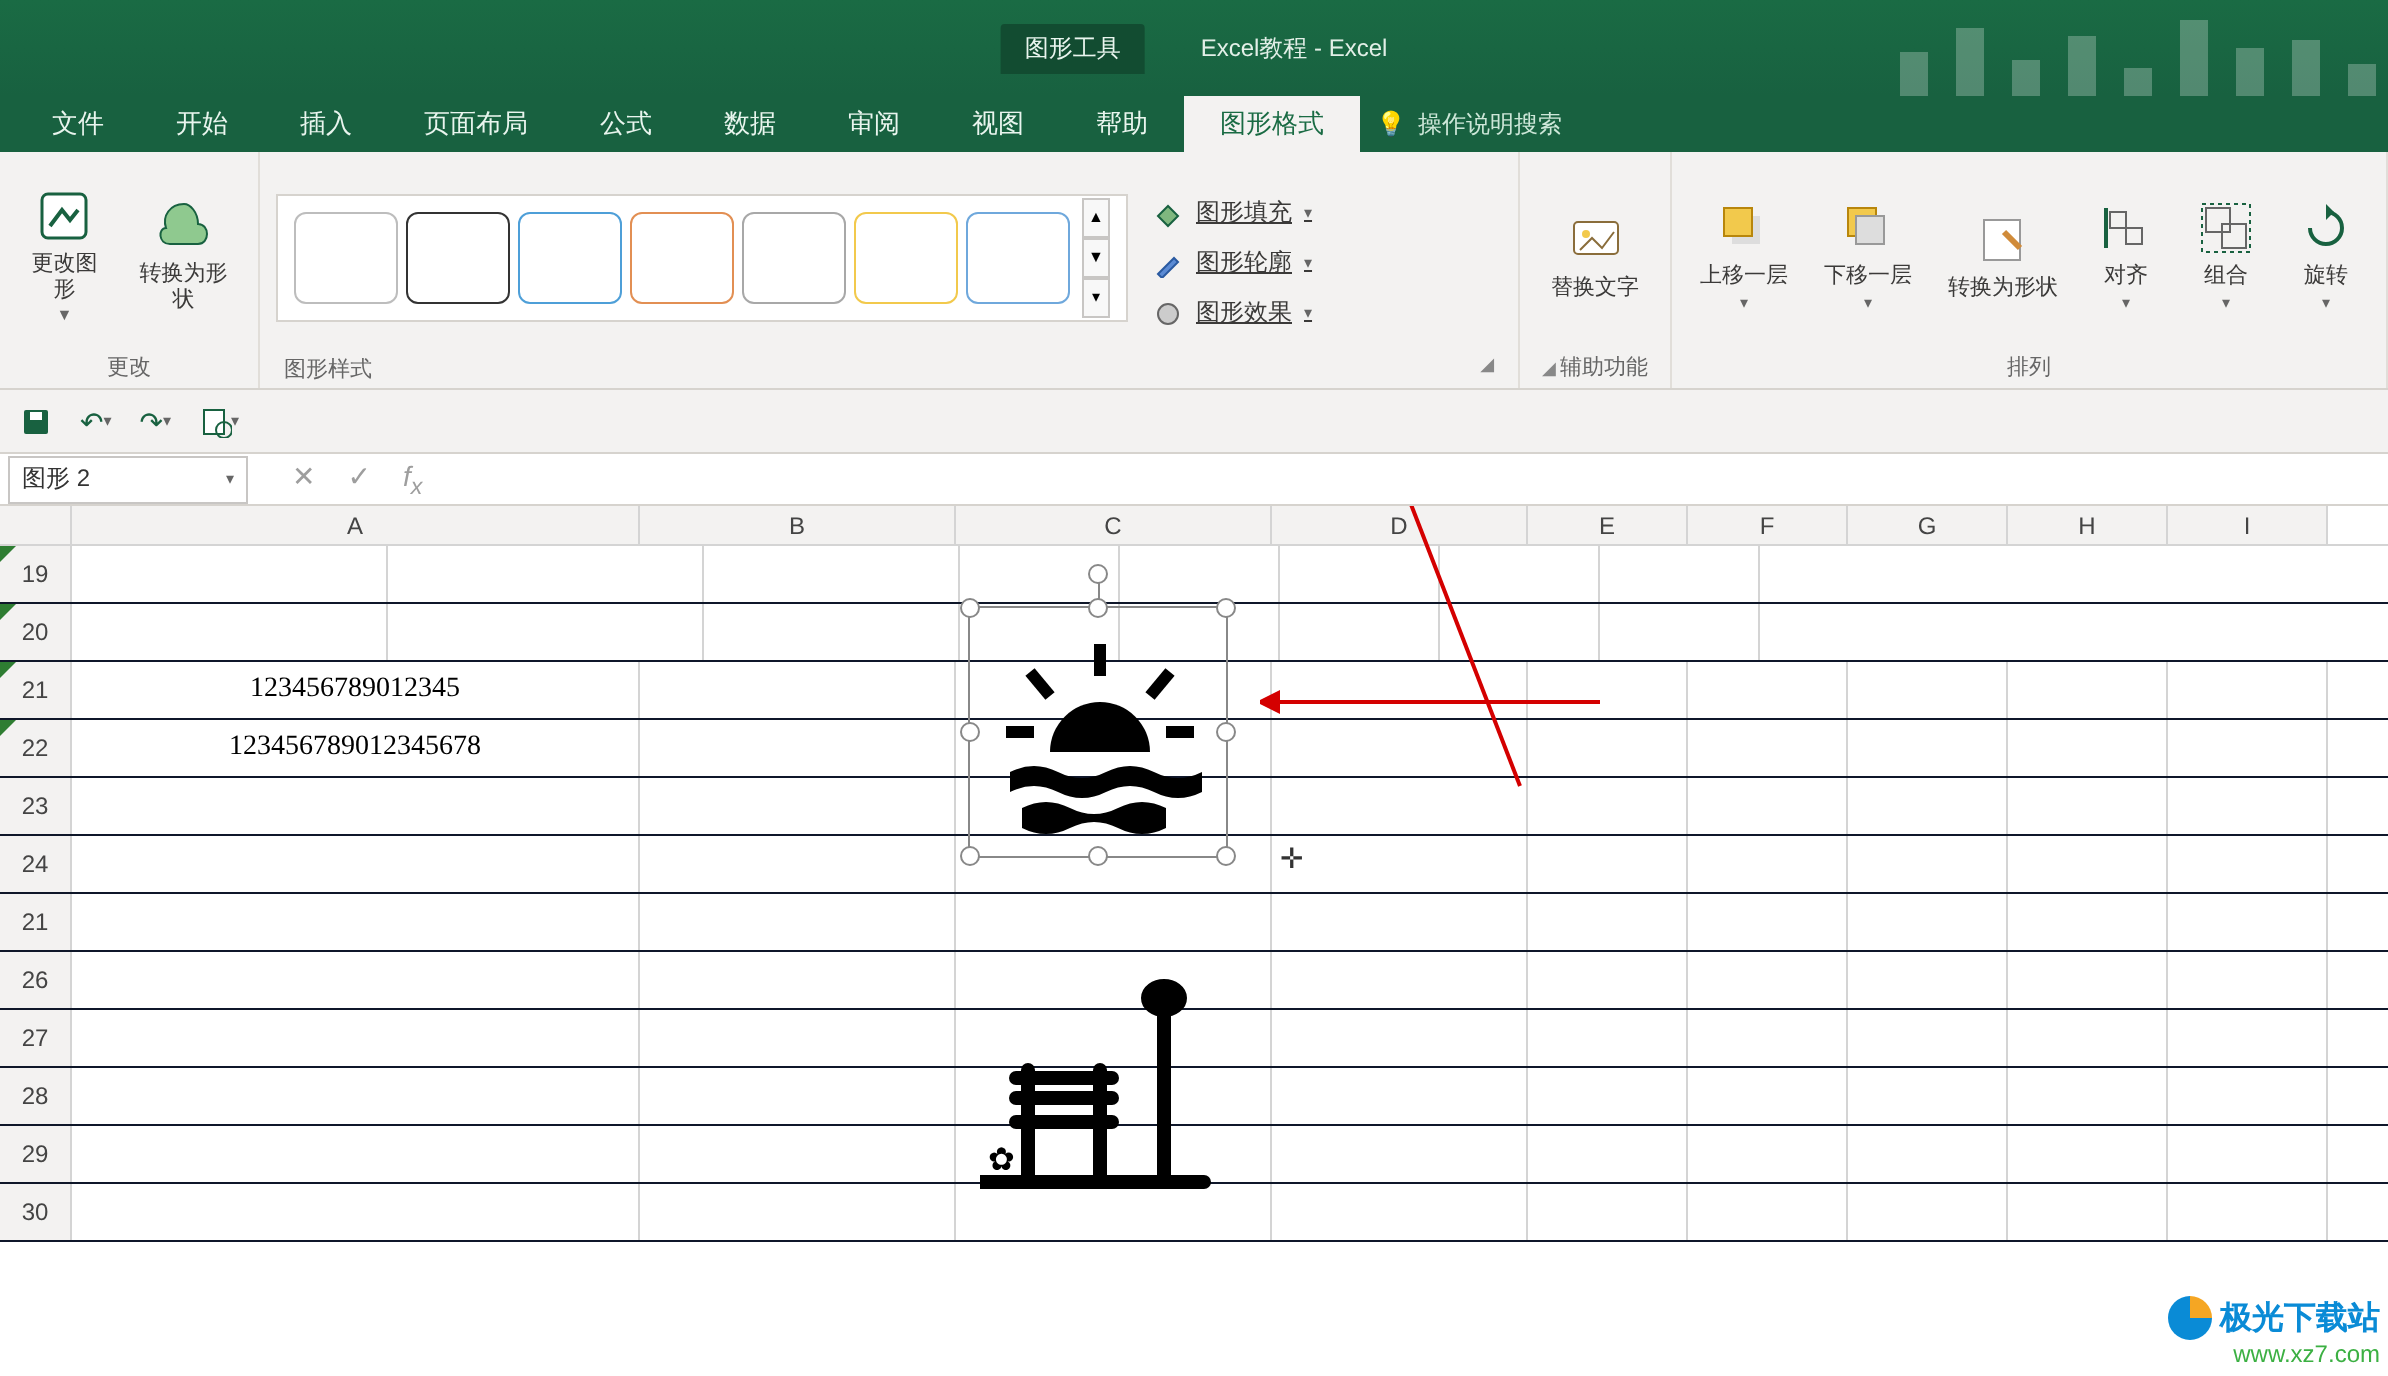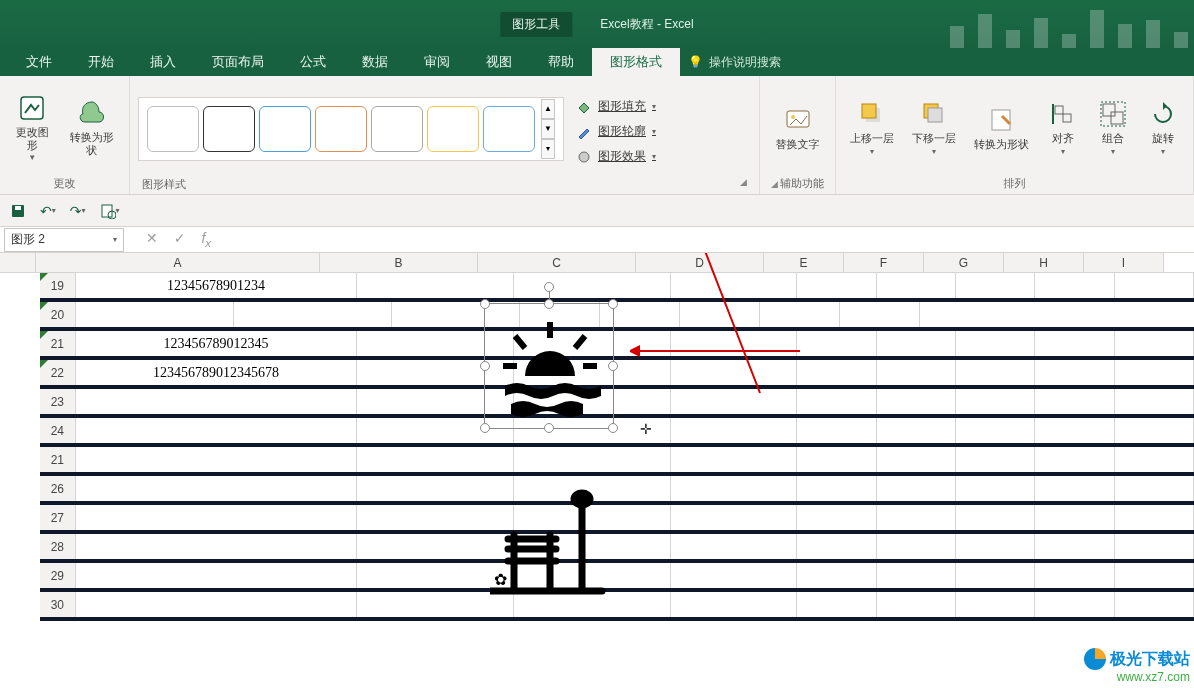--- a/index.html
+++ b/index.html
@@ -43,21 +43,21 @@
     .namebox { width:120px; height:24px; border:1px solid #c8c6c4; margin:0 4px; display:flex; align-items:center; justify-content:space-between; padding:0 6px; font-size:12px; color:#333;}
     .fx-btns { display:flex; gap:16px; padding:0 18px; color:#9e9e9e; font-size:14px;}
     .fx-btn{cursor:pointer;}
     .formula-bar{flex:1; height:24px; border:none; padding:0 6px; font-size:12px; outline:none;}
 
     .sheet-area{position:relative; height: 435px; overflow:hidden; background:#fff;}
     .col-headers{display:flex; height:20px; border-bottom:1px solid #d4d4d4;}
     .corner{width:36px;border-right:1px solid #d4d4d4;background:#f3f2f1;}
     .ch{border-right:1px solid #d4d4d4;background:#f3f2f1;text-align:center;font-size:12px;color:#444;line-height:20px;}
     .rows{display:flex; flex-direction:column;}
-    .rw{display:flex; height:29px; border-bottom:4px solid #0f172a;margin-left:40px;}
+    .rw{display:flex; height:29px; border-bottom:1px solid #0f172a;}
     .rh{width:36px;border-right:1px solid #d4d4d4;background:#f3f2f1;text-align:center;font-size:12px;color:#444;display:flex;align-items:center;justify-content:center;position:relative;}
     .cell{border-right:1px solid #d4d4d4;font-size:14px;font-family:"SimSun",serif;display:flex;align-items:center;justify-content:center;color:#000;}
     .tri{position:absolute;top:0;left:0;width:0;height:0;border-top:8px solid #2e7d32;border-right:8px solid transparent;}
 
     .selected-shape{position:absolute; border:1px solid #888; }
     .handle{position:absolute;width:10px;height:10px;background:#fff;border:1px solid #888;border-radius:50%;}
     .rot-handle{position:absolute;width:10px;height:10px;background:#fff;border:1px solid #888;border-radius:50%;left:50%;top:-22px;transform:translateX(-50%);}
     .rot-line{position:absolute;left:50%;top:-20px;width:1px;height:20px;background:#888;}
 
     .arrow-red{position:absolute; pointer-events:none;}
@@ -308,21 +308,20 @@
       <div class="ch" style="width:128px">D</div>
       <div class="ch" style="width:80px">E</div>
       <div class="ch" style="width:80px">F</div>
       <div class="ch" style="width:80px">G</div>
       <div class="ch" style="width:80px">H</div>
       <div class="ch" style="width:80px">I</div>
     </div>
   <div class="rows" id="grid-rows">
       <div class="rw">
         <div class="rh"><div class="tri"></div>19</div>
-        <div class="cell" style="width:284px">12345678901234</div>
         <div class="cell" style="width:158px"></div>
         <div class="cell" style="width:158px"></div>
         <div class="cell" style="width:128px"></div>
         <div class="cell" style="width:80px"></div>
         <div class="cell" style="width:80px"></div>
         <div class="cell" style="width:80px"></div>
         <div class="cell" style="width:80px"></div>
         <div class="cell" style="width:80px"></div>
       </div>
       <div class="rw">

